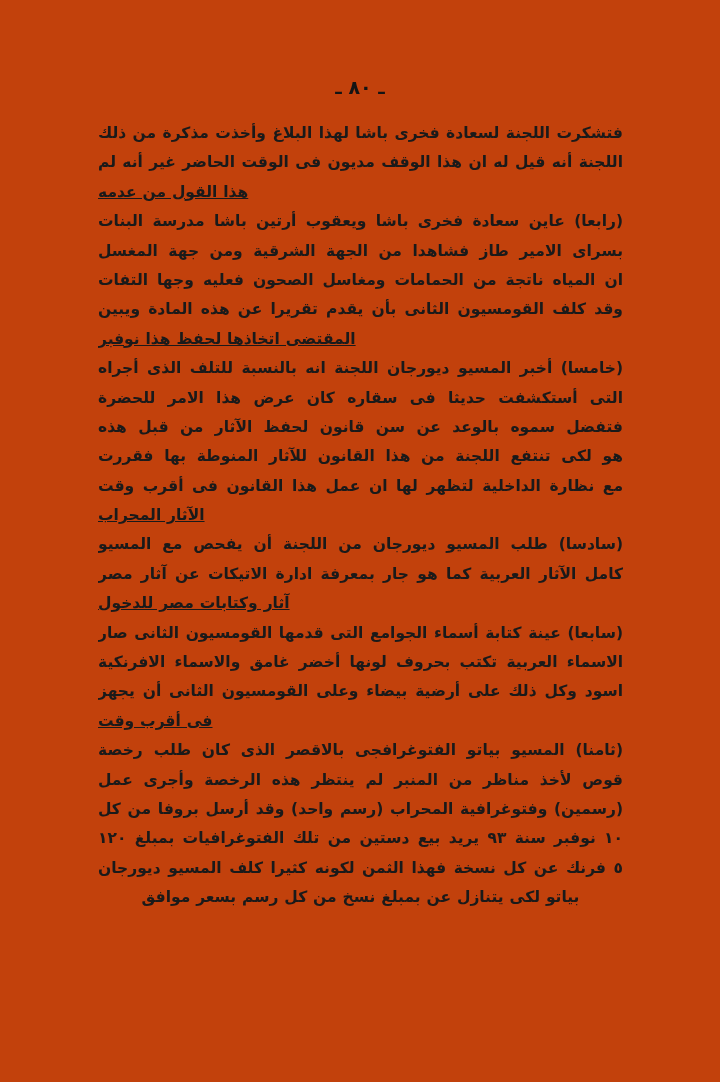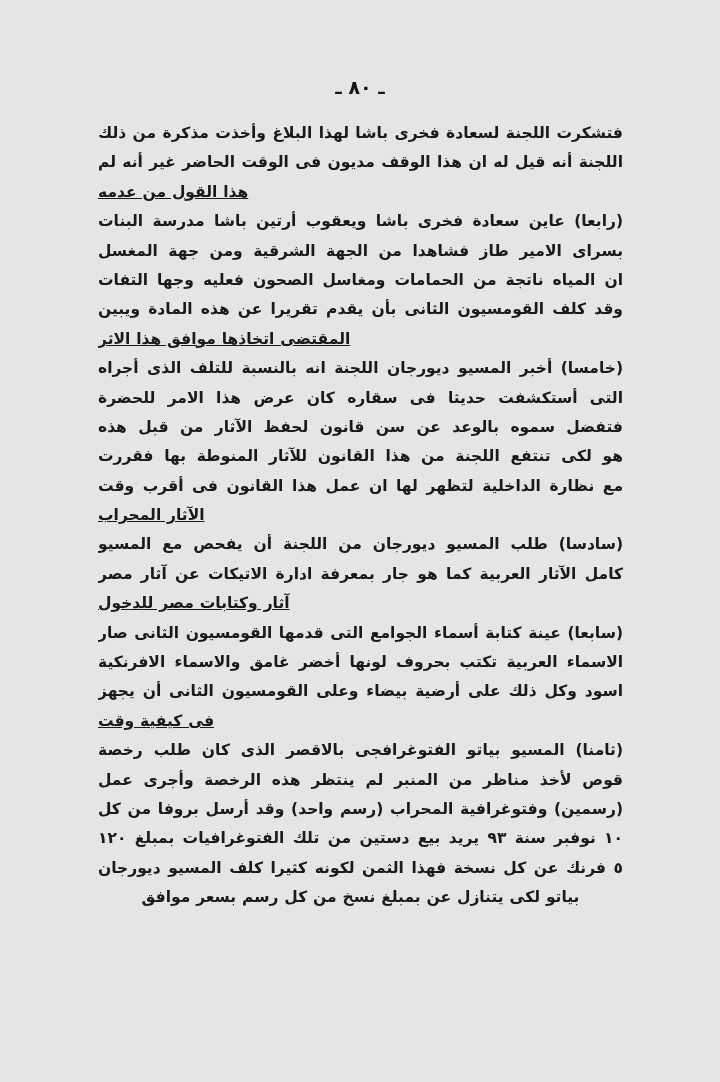--- a/index.html
+++ b/index.html
@@ -4,21 +4,21 @@
 <style>
   html, body {
     margin: 0;
     padding: 0;
     background: #ffffff;
   }
   .page {
     position: relative;
     width: 720px;
     height: 1082px;
-    background: #e5e5e5;
+    background: #c2410c;
     font-family: "DejaVu Sans", sans-serif;
     color: #171717;
     overflow: hidden;
   }
   .page-number {
     position: absolute;
     top: 76px;
     left: 0;
     right: 0;
     text-align: center;
@@ -71,21 +71,21 @@
       <div class="line">فتشكرت اللجنة لسعادة فخرى باشا لهذا البلاغ وأخذت مذكرة من ذلك ثم أخبر سعادته</div>
       <div class="line">اللجنة أنه قيل له ان هذا الوقف مديون فى الوقت الحاضر غير أنه لم يجد الوسائط لتحقيق صحة</div>
       <div class="line end">هذا القول من عدمه</div>
     </div>
 
     <div class="para">
       <div class="line">(رابعا) عاين سعادة فخرى باشا ويعقوب أرتين باشا مدرسة البنات بالسيوفيه المقامة</div>
       <div class="line">بسراى الامير طاز فشاهدا من الجهة الشرقية ومن جهة المغسل حوائط مبلولة كلها فلابد</div>
       <div class="line">ان المياه ناتجة من الحمامات ومغاسل الصحون فعليه وجها التفات اللجنة نحو ما ذكر</div>
       <div class="line">وقد كلف القومسيون الثانى بأن يقدم تقريرا عن هذه المادة ويبين كيفية الاجراآت</div>
-      <div class="line end">المقتضى اتخاذها موافق هذا الاثر</div>
+      <div class="line end">المقتضى اتخاذها لحفظ هذا نوفبر</div>
     </div>
 
     <div class="para">
       <div class="line">(خامسا) أخبر المسيو ديورجان اللجنة انه بالنسبة للتلف الذى أجراه الاشقياء بالمدافن</div>
       <div class="line">التى أستكشفت حديثا فى سقاره كان عرض هذا الامر للحضرة الفخيمة الخديوية</div>
       <div class="line">فتفضل سموه بالوعد عن سن قانون لحفظ الآثار من قبل هذه التلفيات وانما اخباره بذلك</div>
       <div class="line">هو لكى تنتفع اللجنة من هذا القانون للآثار المنوطة بها فقررت اللجنة انها تتخابر من جهتها</div>
       <div class="line">مع نظارة الداخلية لتظهر لها ان عمل هذا القانون فى أقرب وقت تعود منه فائدة لصالح حفظ</div>
       <div class="line end">الآثار المحراب</div>
     </div>
@@ -93,21 +93,21 @@
     <div class="para">
       <div class="line">(سادسا) طلب المسيو ديورجان من اللجنة أن يفحص مع المسيو هرتس ما يقتضى عمله لنشر</div>
       <div class="line">كامل الآثار العربية كما هو جار بمعرفة ادارة الاتيكات عن آثار مصر القديمه فى جدول</div>
       <div class="line end">آثار وكتابات مصر للدخول</div>
     </div>
 
     <div class="para">
       <div class="line">(سابعا) عينة كتابة أسماء الجوامع التى قدمها القومسيون الثانى صار قبولها وتقرر ان</div>
       <div class="line">الاسماء العربية تكتب بحروف لونها أخضر غامق والاسماء الافرنكية يكون لون حروفها</div>
       <div class="line">اسود وكل ذلك على أرضية بيضاء وعلى القومسيون الثانى أن يجهز تشغيل هذه اللوحات</div>
-      <div class="line end">فى كيفية وقت</div>
+      <div class="line end">فى أقرب وقت</div>
     </div>
 
     <div class="para">
       <div class="line">(ثامنا) المسيو بياتو الفتوغرافجى بالاقصر الذى كان طلب رخصة للدخول بها الى مسجد</div>
       <div class="line">قوص لأخذ مناظر من المنبر لم ينتظر هذه الرخصة وأجرى عمل فتوغرافيتى المنبر المذكور</div>
       <div class="line">(رسمين) وفتوغرافية المحراب (رسم واحد) وقد أرسل بروفا من كل رسم مع جواب بتاريخ</div>
       <div class="line">١٠ نوفبر سنة ٩٣ يريد بيع دستين من تلك الفتوغرافيات بمبلغ ١٢٠ فرنكا أى</div>
       <div class="line">٥ فرنك عن كل نسخة فهذا الثمن لكونه كثيرا كلف المسيو ديورجان بالتمارس مع المسيو</div>
       <div class="line center">بياتو لكى يتنازل عن بمبلغ نسخ من كل رسم بسعر موافق</div>
     </div>

